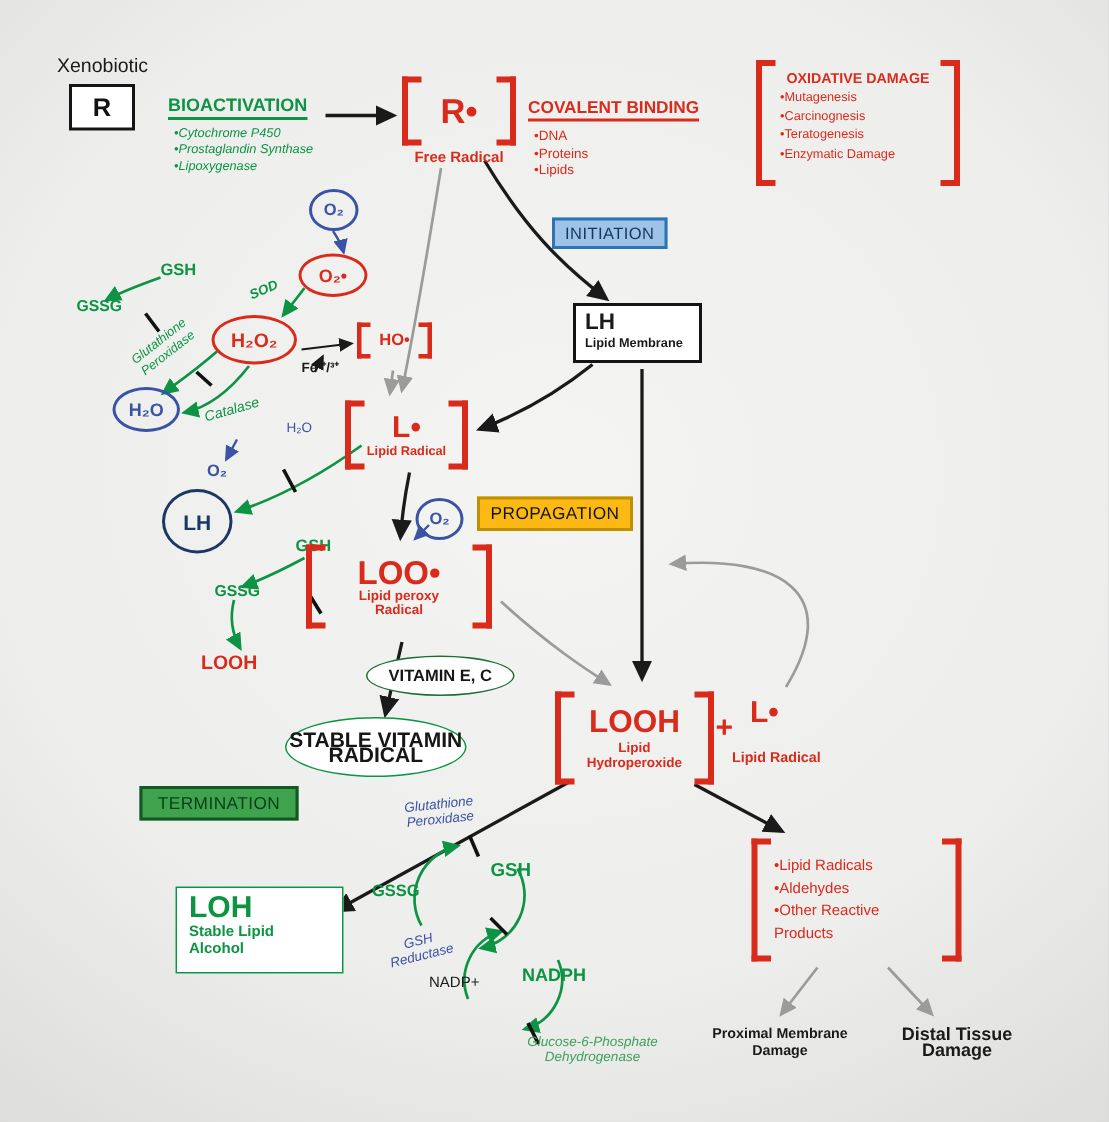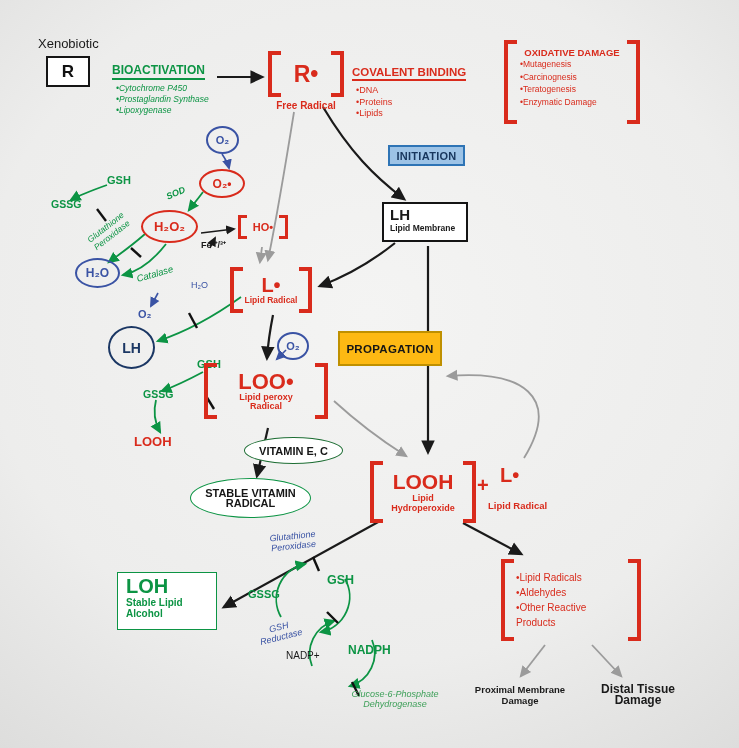--- a/index.html
+++ b/index.html
@@ -8,21 +8,21 @@
     position: relative; width: 739px; height: 748px; overflow: hidden;
     background: radial-gradient(ellipse 95% 85% at 50% 42%, #f4f4f3 0%, #ededec 55%, #d6d6d5 100%);
   }
   svg.layer { position: absolute; left: 0; top: 0; z-index: 1; }
   .node { position: absolute; z-index: 2; }
   .g { color: #0c9444; } .r { color: #d92b1c; } .b { color: #3a53a4; } .k { color: #1a1a1a; }
   .nv { color: #1b3764; }
   .bold { font-weight: bold; } .ital { font-style: italic; } .ctr { text-align: center; }
   .oval { position: absolute; z-index: 2; border-radius: 50%; display: flex; align-items: center; justify-content: center; }
   .box  { position: absolute; z-index: 2; background: #fff; }
-  .stage { position: absolute; z-index: 2; display: flex; align-items: center; justify-content: center; font-weight: bold; letter-spacing: .3px; margin-left: 20px; }
+  .stage { position: absolute; z-index: 2; display: flex; align-items: center; justify-content: center; font-weight: normal; letter-spacing: .3px; }
   .brk { position: absolute; z-index: 2; display: flex; flex-direction: column; align-items: center; justify-content: center; }
   .brk::before, .brk::after { content: ''; position: absolute; top: 0; bottom: 0; width: 9px; }
   .brk::before { left: -13px; border: 4px solid #d92b1c; border-right: none; }
   .brk::after  { right: -13px; border: 4px solid #d92b1c; border-left: none; }
   .brk.thin::before { border-width: 3px; left: -9px; width: 6px; }
   .brk.thin::after  { border-width: 3px; right: -9px; width: 6px; }
   .uline-g { border-bottom: 2px solid #0c9444; padding-bottom: 1px; }
   .uline-r { border-bottom: 2px solid #d92b1c; padding-bottom: 1px; }
   .ak  { stroke: #1a1a1a; stroke-width: 2.2; fill: none; }
   .ak2 { stroke: #1a1a1a; stroke-width: 1.5; fill: none; }
@@ -123,21 +123,22 @@
     <div class="r bold" style="font-size:9.5px;width:100%;text-align:center;">OXIDATIVE DAMAGE</div>
     <div class="r" style="font-size:8.5px;line-height:12.5px;padding-left:3px;">
       <div>•Mutagenesis</div>
       <div>•Carcinognesis</div>
       <div>•Teratogenesis</div>
       <div>•Enzymatic Damage</div>
     </div>
   </div>
 
   <div class="stage" style="left:368px;top:145px;width:77px;height:21px;background:#9dc3e6;border:2px solid #2e74b5;color:#17365d;font-size:11px;">INITIATION</div>
-  <div class="stage" style="left:318px;top:331px;width:104px;height:35px;background:#fdb913;border:2px solid #bf9000;color:#151515;font-size:11.5px;">PROPAGATION</div>
+  <div class="stage" style="left:318px;top:331px;width:104px;height:23px;background:#fdb913;border:2px solid #bf9000;color:#151515;font-size:11.5px;">PROPAGATION</div>
+  <div class="stage" style="left:93px;top:524px;width:106px;height:23px;background:#3fa34d;border:2px solid #155724;color:#0a3d1c;font-size:11.5px;">TERMINATION</div>
 
   <div class="box" style="left:382px;top:202px;width:86px;height:40px;border:2px solid #141414;padding:3px 6px;">
     <div class="k bold" style="font-size:15px;line-height:16px;">LH</div>
     <div class="k bold" style="font-size:8.5px;">Lipid Membrane</div>
   </div>
 
   <div class="oval b bold" style="left:206px;top:126px;width:33px;height:28px;border:2px solid #3a53a4;font-size:11px;">
       <span>O₂</span>
     </div>
   <div class="oval r bold" style="left:199px;top:169px;width:46px;height:29px;border:2px solid #d92b1c;font-size:12px;">
@@ -182,21 +183,21 @@
     <div class="r bold" style="font-size:22px;line-height:22px;">LOO•</div>
     <div class="r bold ctr" style="font-size:9px;line-height:9.5px;">
       <div>Lipid peroxy</div>
       <div>Radical</div>
     </div>
   </div>
 
   <div class="oval" style="left:244px;top:437px;width:99px;height:27px;border:1.5px solid #1e6e34;background:#fff;font-size:11px;font-weight:bold;color:#161616;">
       <span>VITAMIN E, C</span>
     </div>
-  <div class="oval" style="left:190px;top:478px;width:121px;height:40px;border:1.5px solid #0c9444;background:#fff;font-size:11px;font-weight:bold;color:#161616;flex-direction:column;line-height:10.5px;">
+  <div class="oval" style="left:190px;top:478px;width:121px;height:40px;border:1.5px solid #0c9444;background:#fff;font-size:14px;font-weight:bold;color:#161616;flex-direction:column;line-height:10.5px;">
     <div>STABLE VITAMIN</div>
     <div>RADICAL</div>
   </div>
 
   <div class="brk" style="left:383px;top:461px;width:80px;height:62px;">
     <div class="r bold" style="font-size:21px;line-height:22px;">LOOH</div>
     <div class="r bold ctr" style="font-size:9px;line-height:10px;">
       <div>Lipid</div>
       <div>Hydroperoxide</div>
     </div>
@@ -214,21 +215,21 @@
   </div>
   <div class="node k bold ctr" style="left:464px;top:684px;width:112px;font-size:9.5px;line-height:11px;">
     <div>Proximal Membrane</div>
     <div>Damage</div>
   </div>
   <div class="node k bold ctr" style="left:592px;top:684px;width:92px;font-size:12px;line-height:11px;">
     <div>Distal Tissue</div>
     <div>Damage</div>
   </div>
 
-  <div class="box" style="left:117px;top:572px;width:100px;height:58px;border:1.5px solid #0c9444;padding:3px 8px;">
+  <div class="box" style="left:117px;top:591px;width:112px;height:58px;border:1.5px solid #0c9444;padding:3px 8px;">
     <div class="g bold" style="font-size:20px;line-height:21px;">LOH</div>
     <div class="g bold" style="font-size:10px;line-height:11px;">Stable Lipid</div>
     <div class="g bold" style="font-size:10px;line-height:11px;">Alcohol</div>
   </div>
 
   <div class="node b ital ctr" style="left:254px;top:531px;width:78px;font-size:9px;line-height:10px;transform:rotate(-6deg);">
     <div>Glutathione</div>
     <div>Peroxidase</div>
   </div>
   <div class="node g bold" style="left:248px;top:588px;font-size:11px;">GSSG</div>

